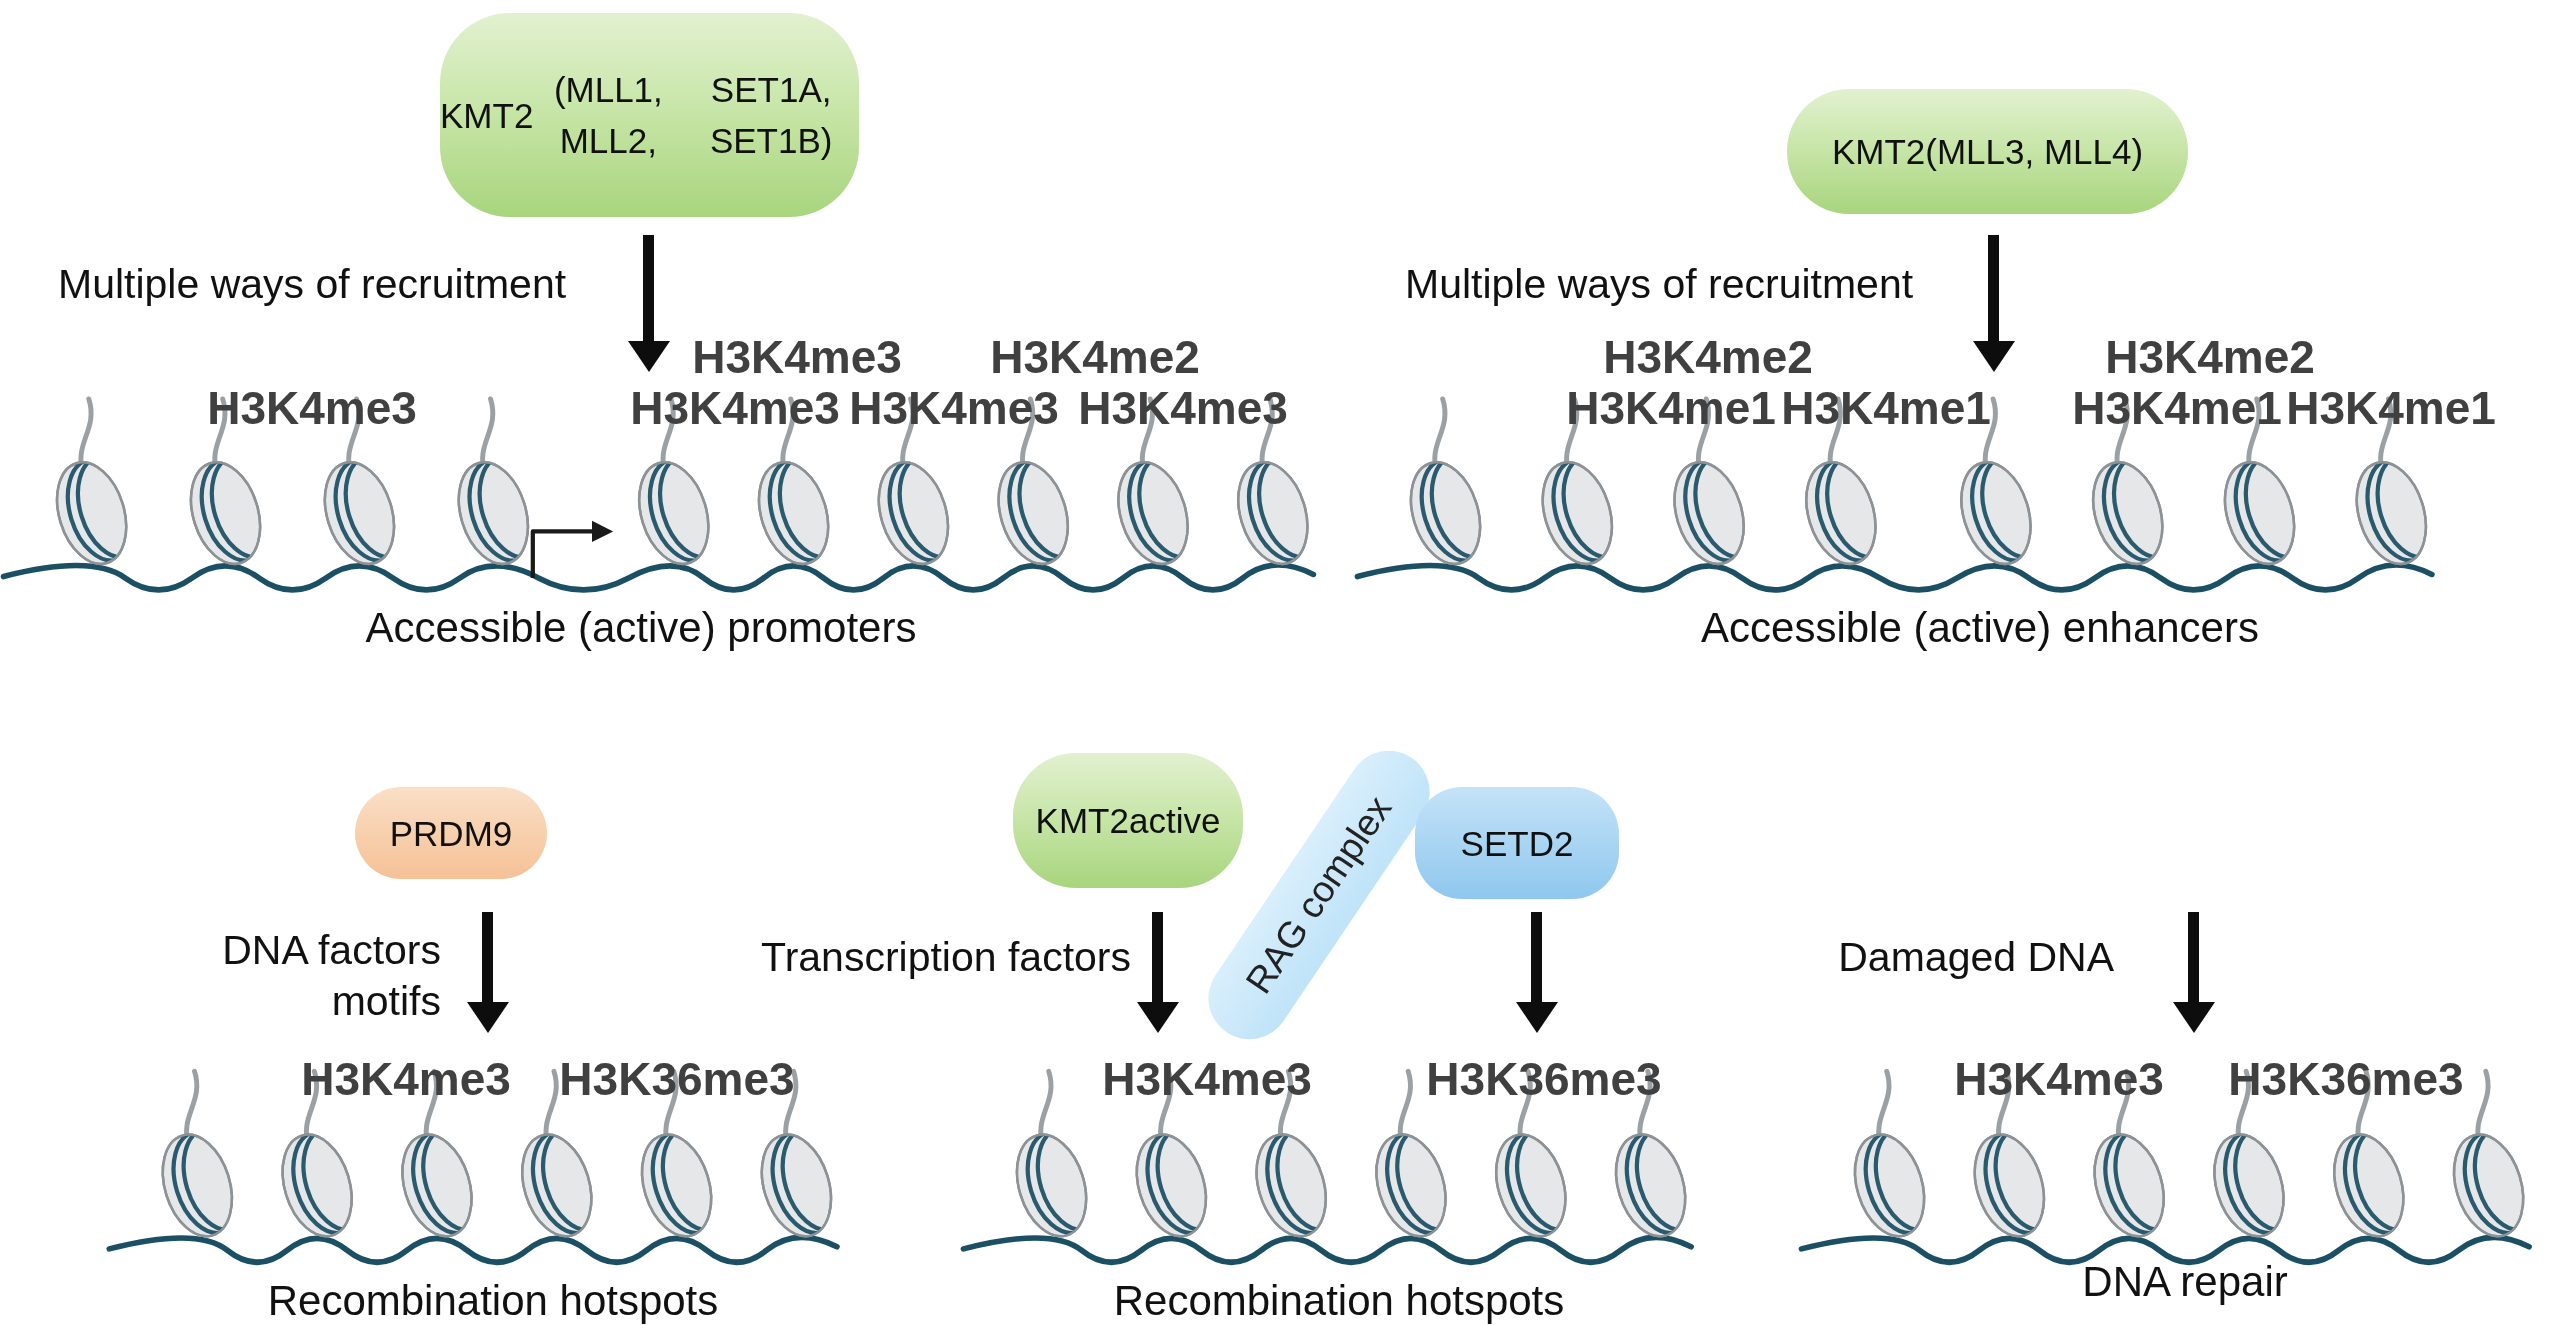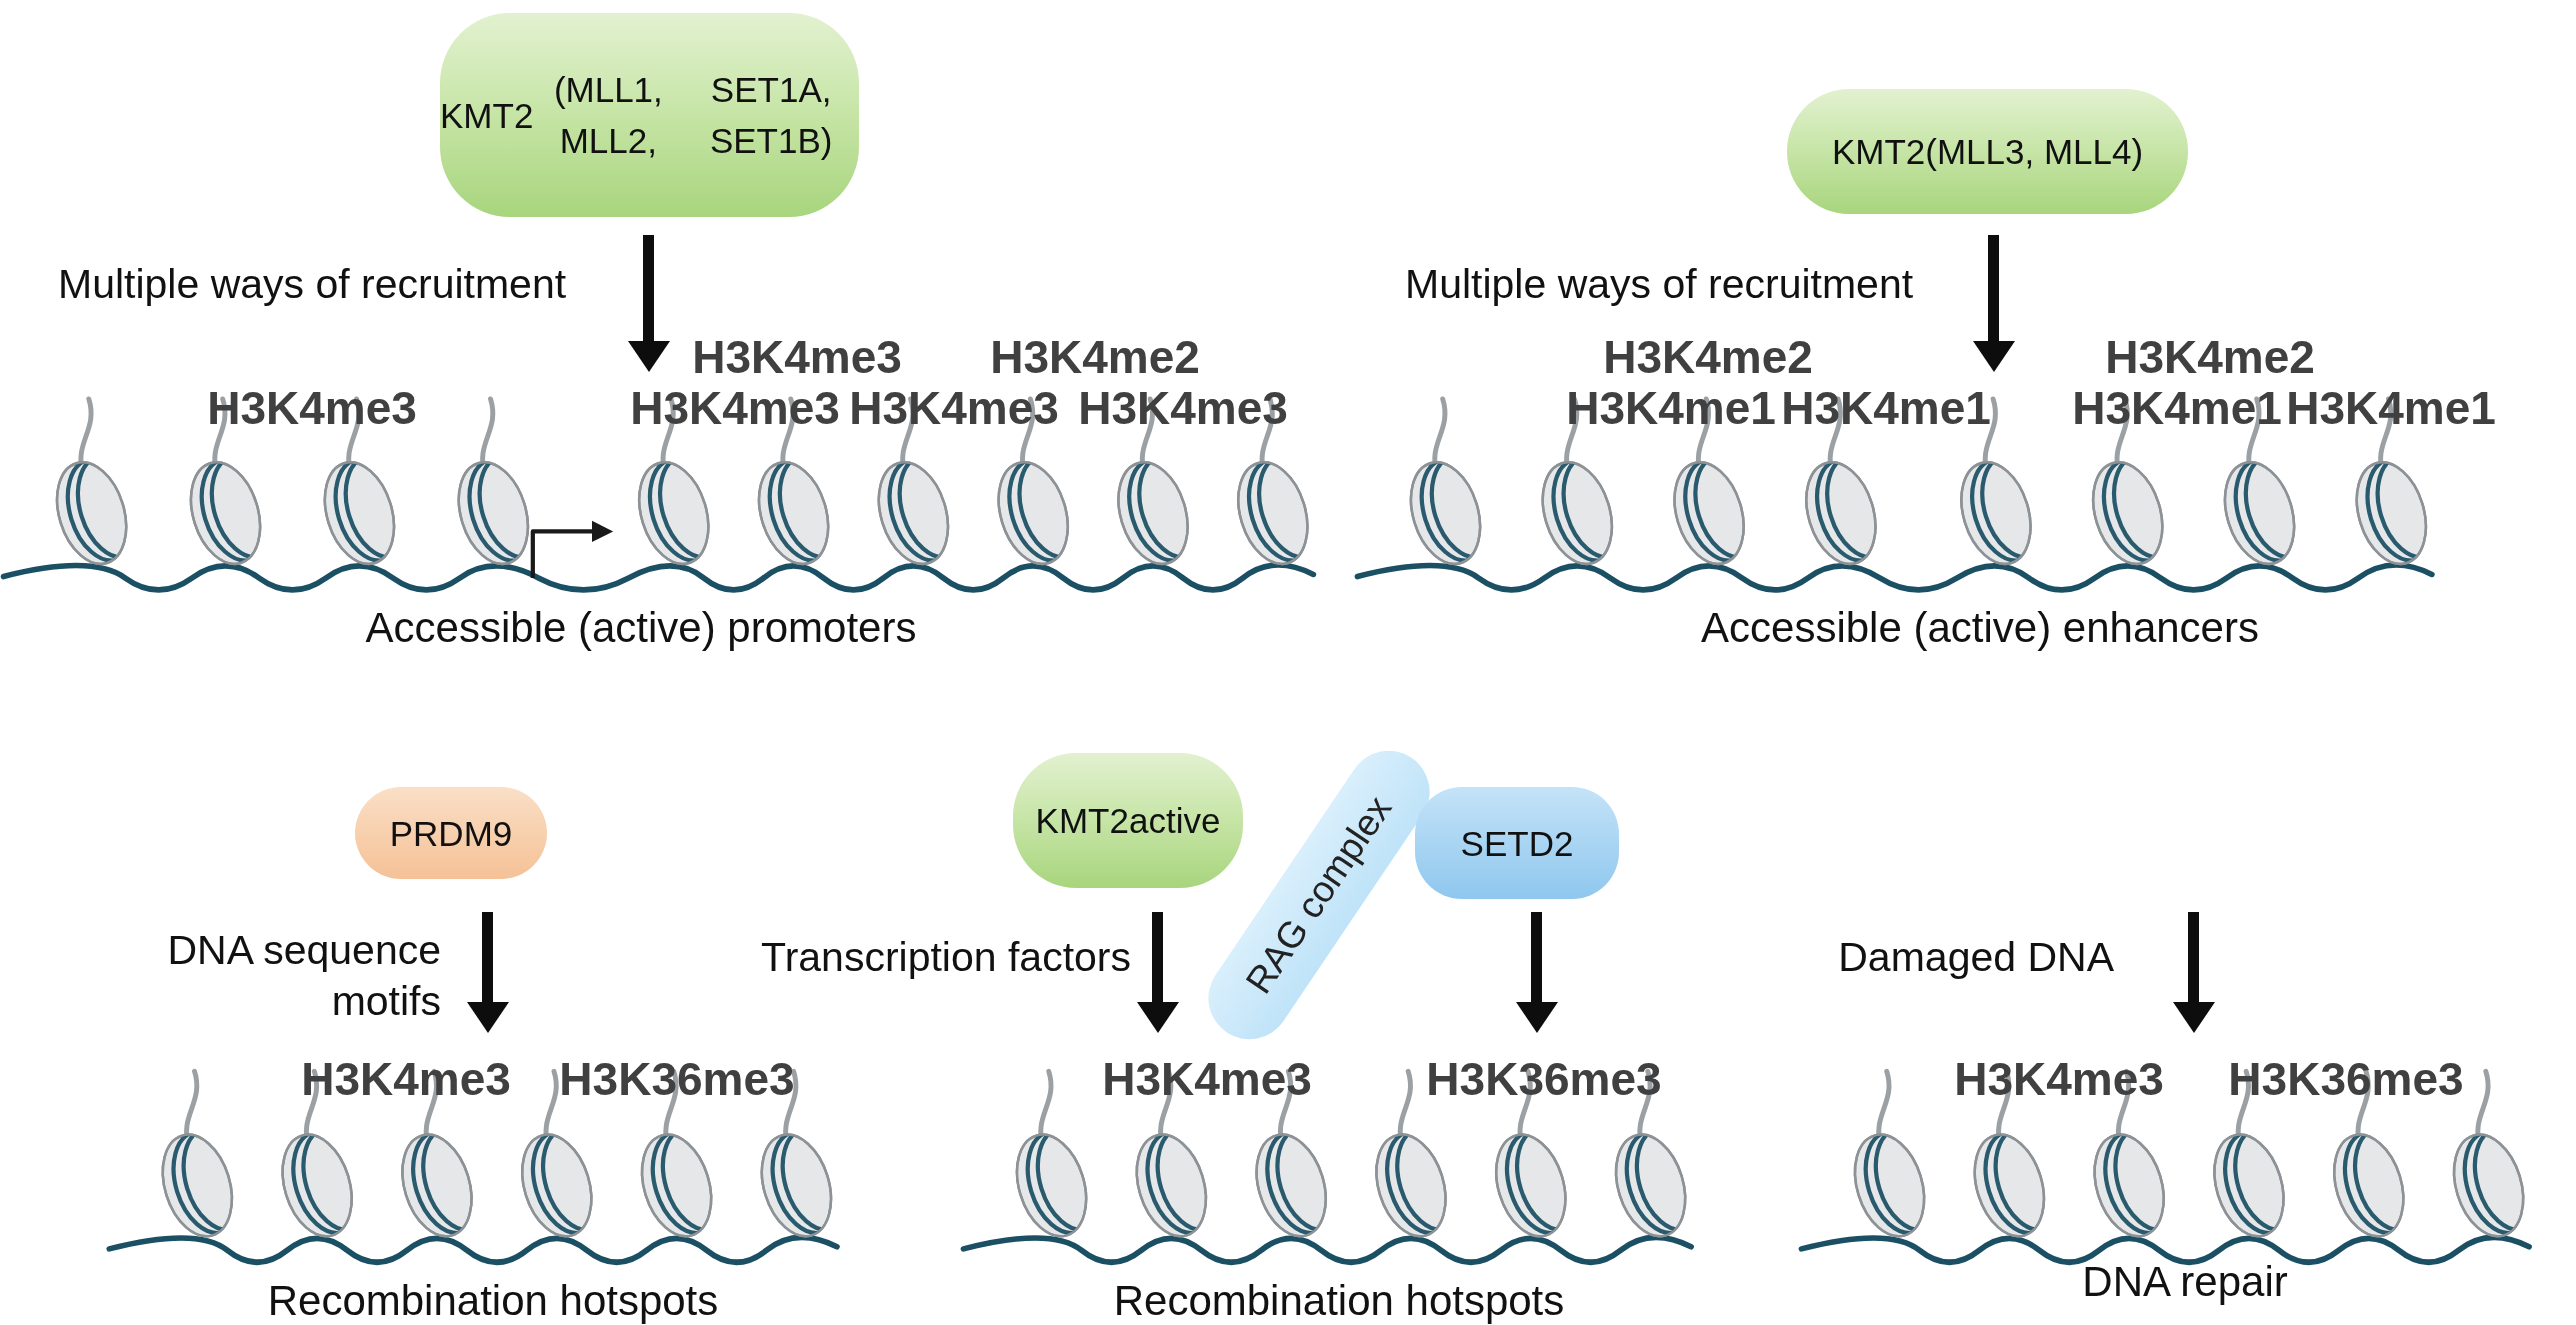--- a/index.html
+++ b/index.html
@@ -142,21 +142,21 @@
   <div class="mark" style="left:1886px;top:381px;">H3K4me1</div>
   <div class="mark" style="left:2177px;top:381px;">H3K4me1</div>
   <div class="mark" style="left:2391px;top:381px;">H3K4me1</div>
 
   <div class="caption" style="left:1980px;top:604px;">Accessible (active) enhancers</div>
 
   <div class="enzyme-box peach-box" style="left:355px;top:787px;width:192px;height:92px;">
     <span>PRDM9</span>
   </div>
   <div class="trigger" style="left:127px;top:925px;width:314px;">
-    <span>DNA sequence</span>
+    <span>DNA factors</span>
     <span>motifs</span>
   </div>
   <div class="darr" style="left:482px;top:912px;height:90px;"></div>
 
   <div class="mark" style="left:406px;top:1052px;">H3K4me3</div>
   <div class="mark" style="left:677px;top:1052px;">H3K36me3</div>
 
   <div class="caption" style="left:493px;top:1277px;">Recombination hotspots</div>
 
   <div class="enzyme-box green-box" style="left:1013px;top:753px;width:230px;height:135px;border-radius:63px;">

